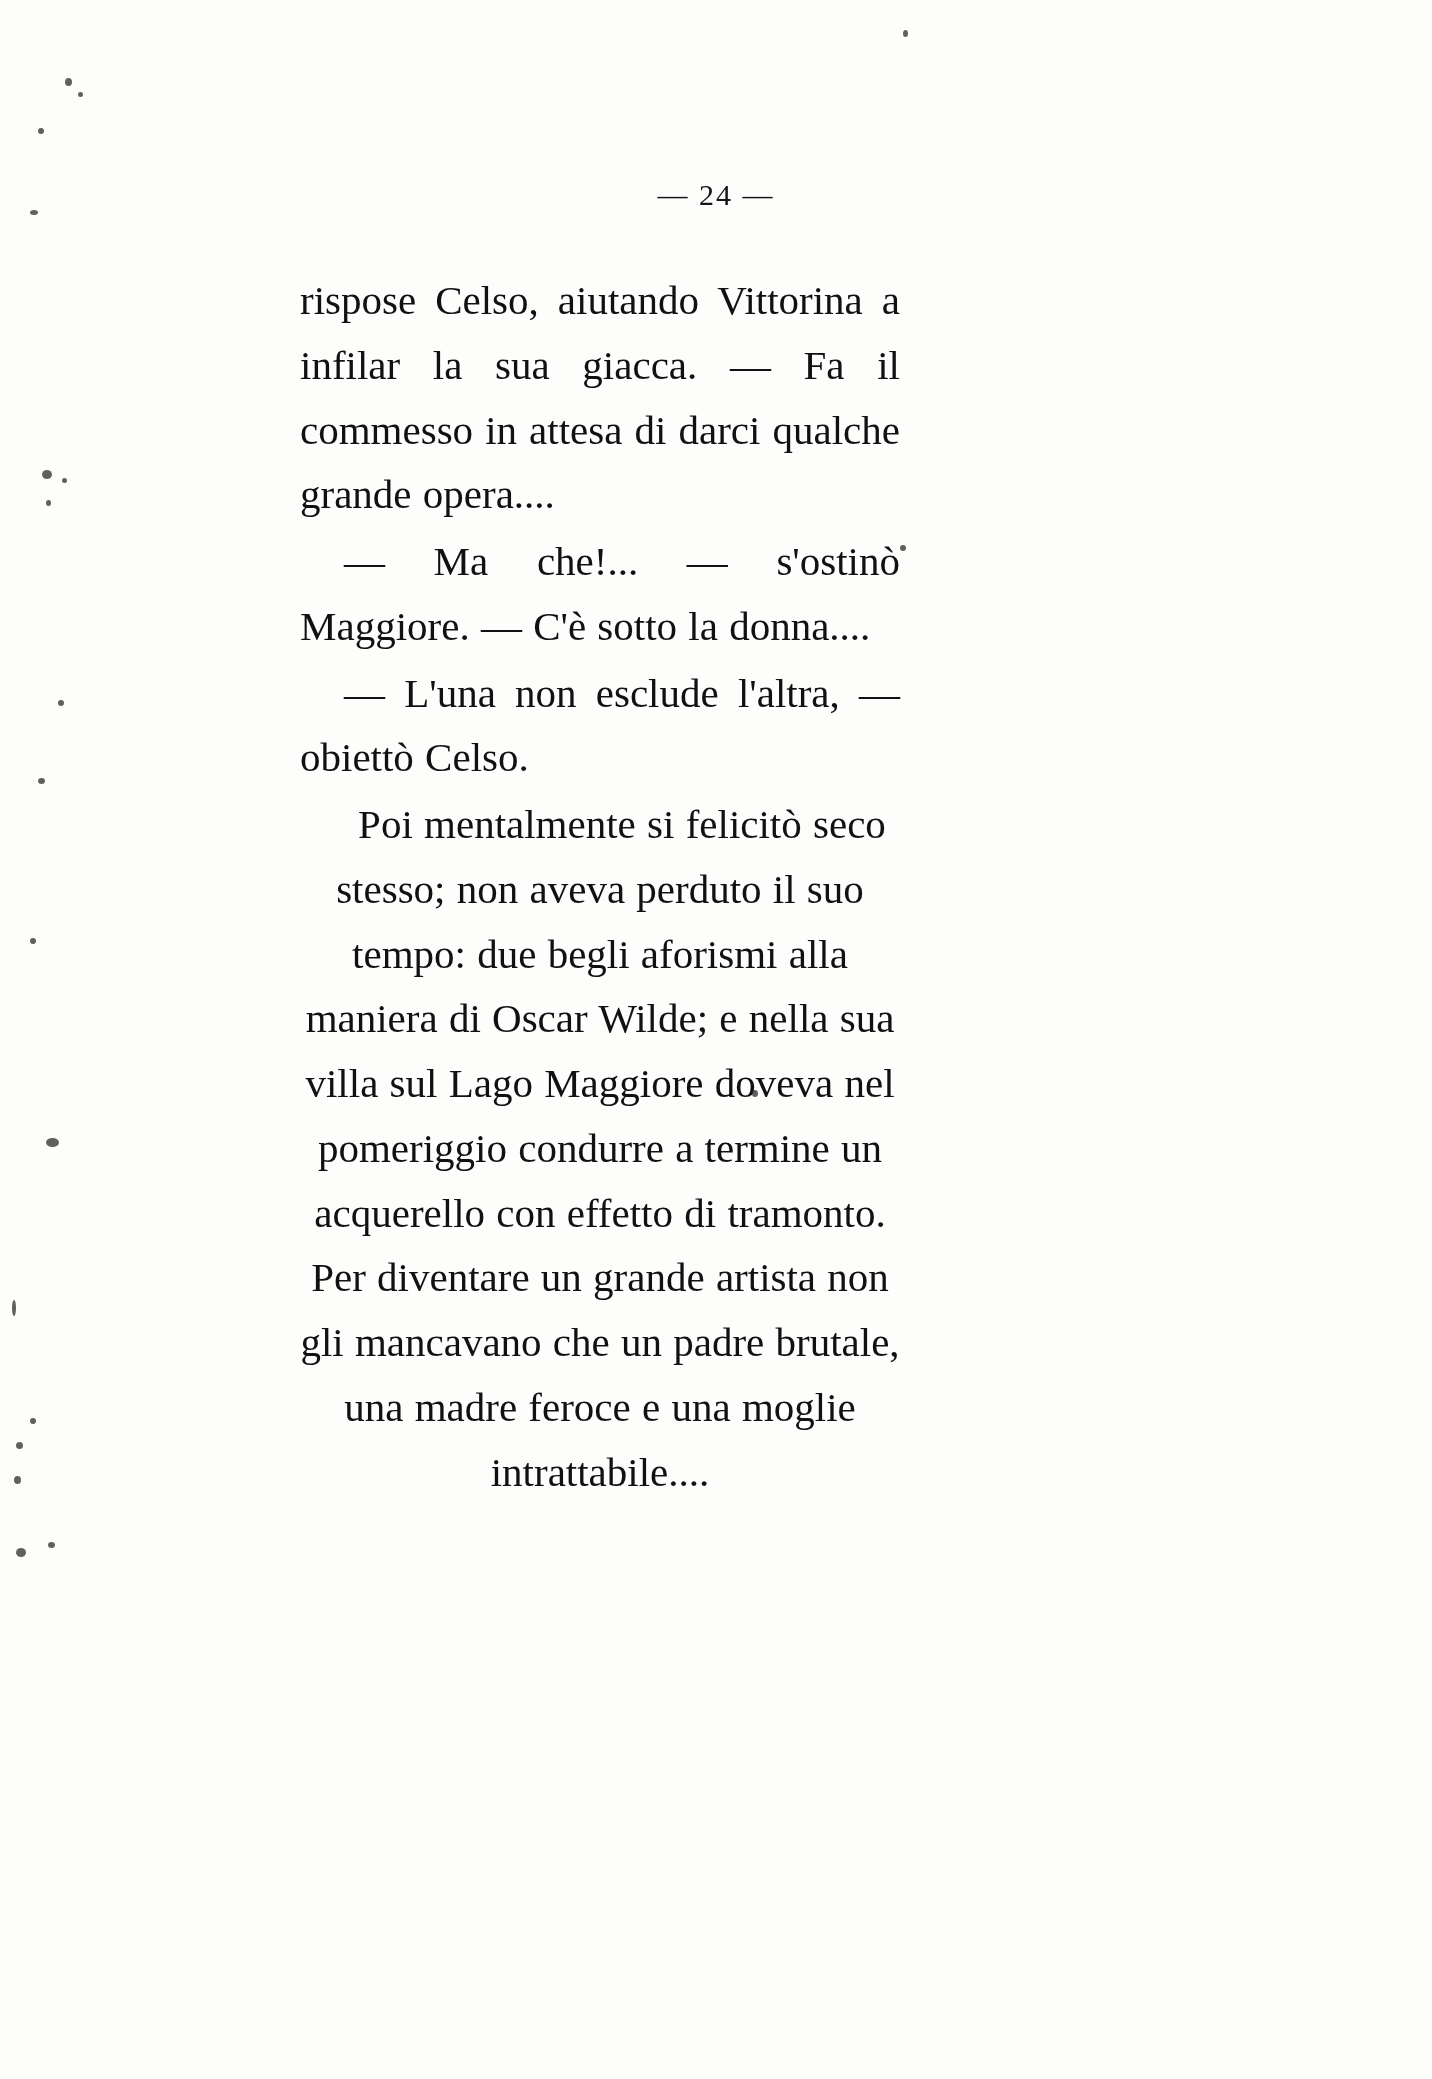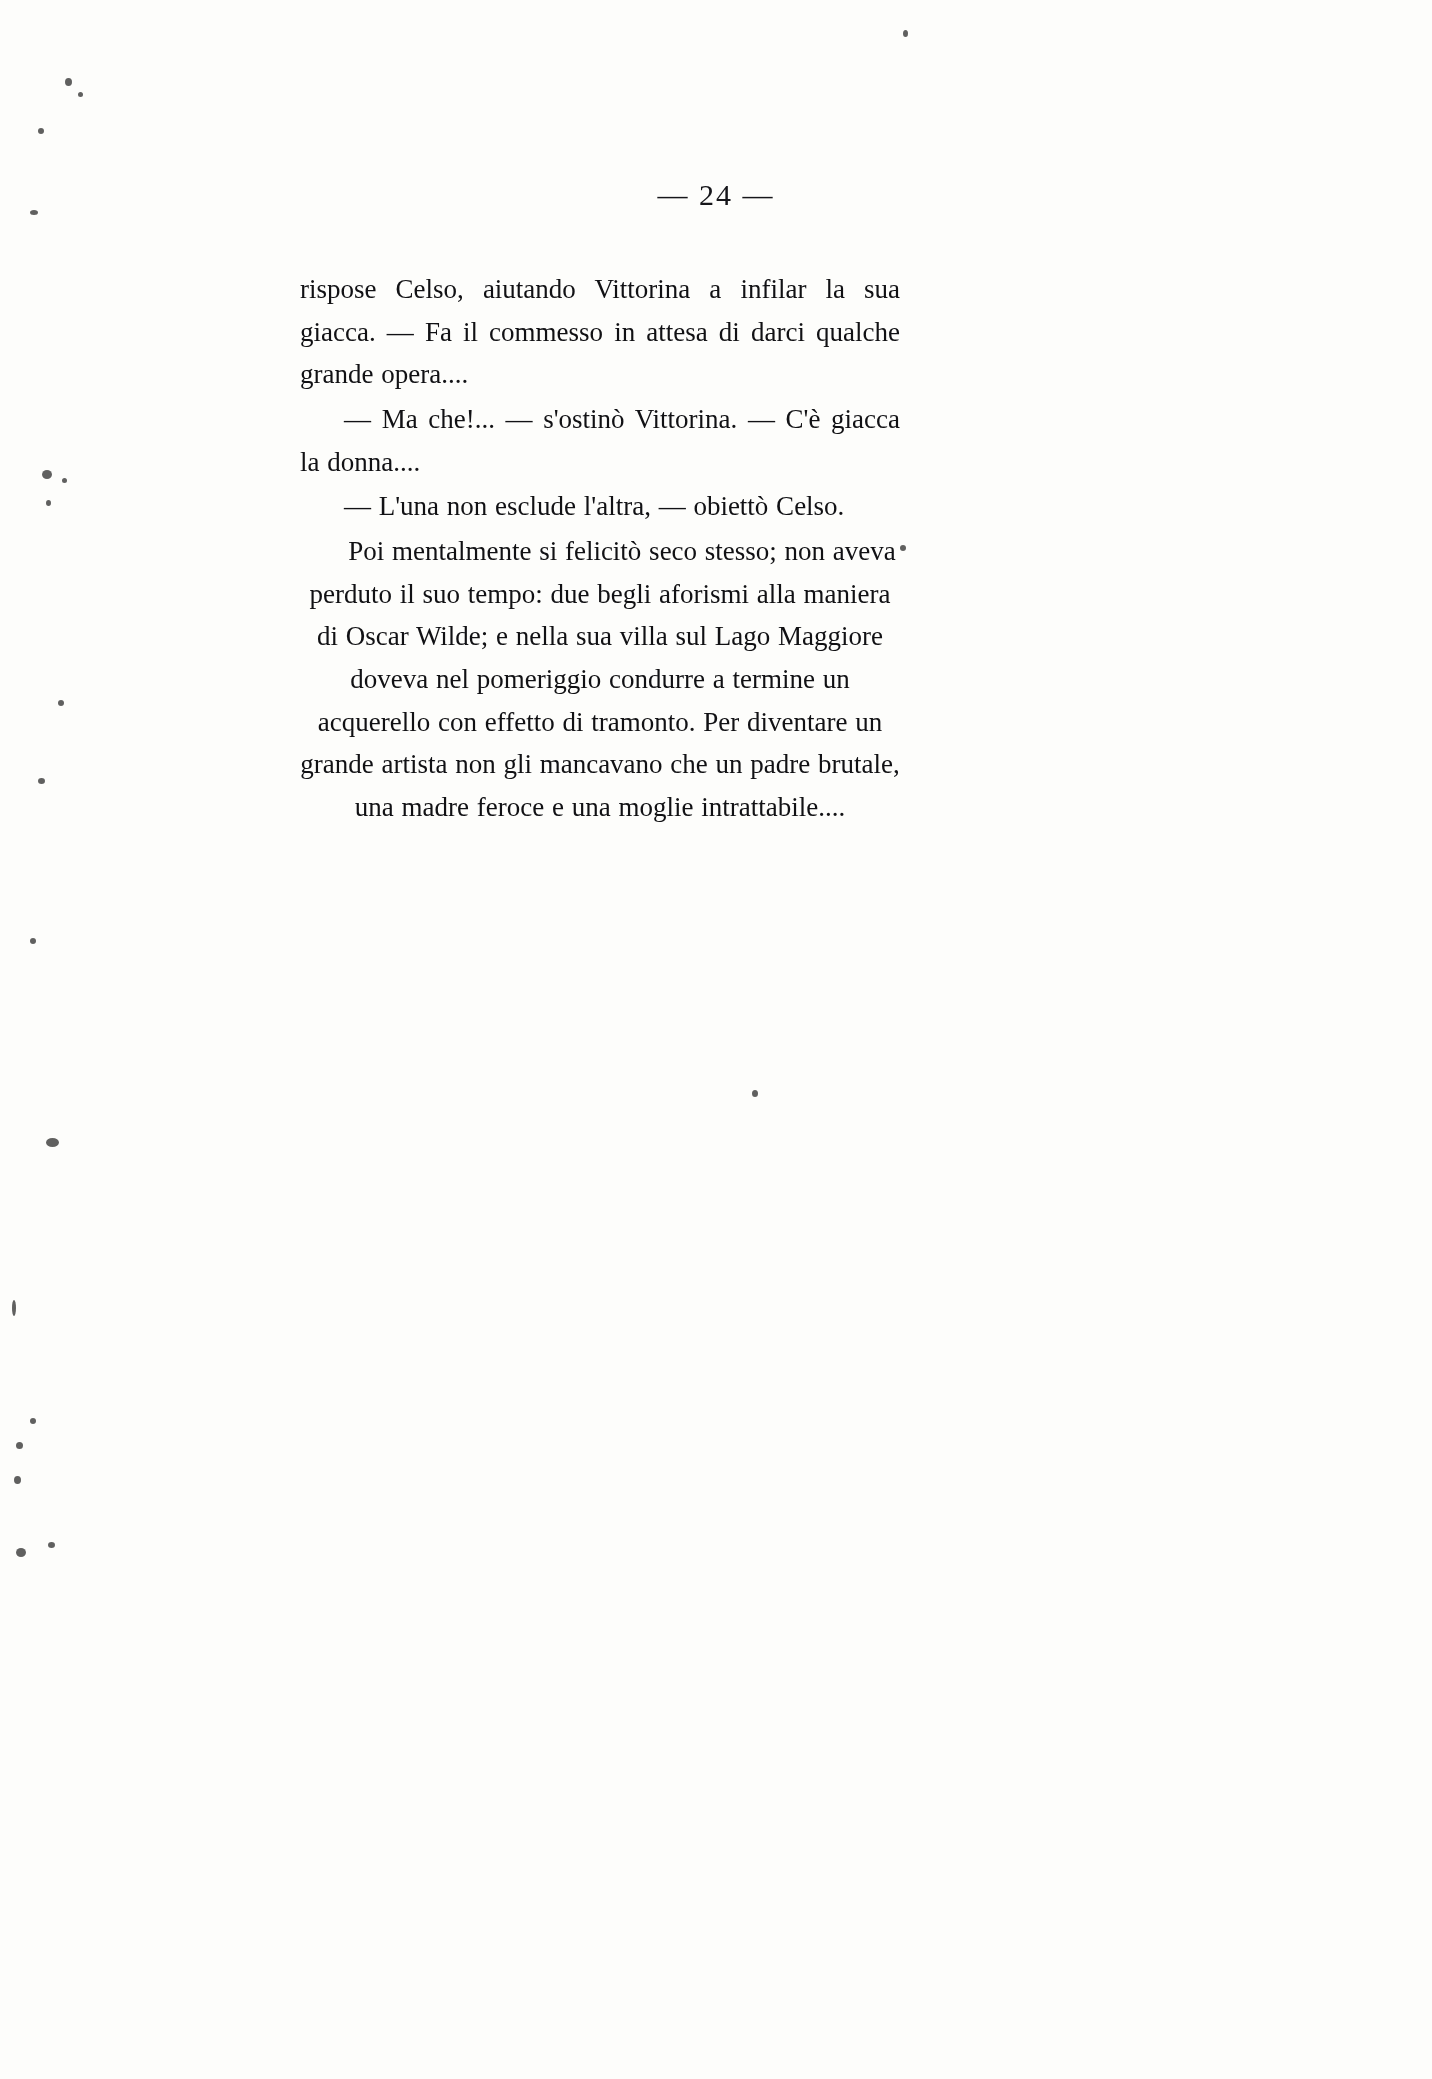--- a/index.html
+++ b/index.html
@@ -40,21 +40,21 @@
     color: #16161a;
     font-family: "Liberation Serif", serif;
   }
 
   .body-text {
     position: absolute;
     top: 268px;
     left: 300px;
     width: 600px;
     color: #111114;
-    font-size: 27px;
+    font-size: 41px;
     line-height: 1.58;
   }
 
   .para {
     margin: 0 0 2px 0;
     text-align: justify;
     text-justify: inter-word;
     word-spacing: 1px;
   }
   .para.indent {
@@ -72,21 +72,21 @@
 </style>
 </head>
 <body>
 
 <div class="page">
 
   <div class="page-number">— 24 —</div>
 
   <div class="body-text">
     <p class="para">rispose Celso, aiutando Vittorina a infilar la sua giacca. — Fa il commesso in attesa di darci qualche grande opera....</p>
-    <p class="para indent">— Ma che!... — s'ostinò Vittorina. — C'è giacca la donna....</p>
+    <p class="para indent">— Ma che!... — s'ostinò Maggiore. — C'è sotto la donna....</p>
     <p class="para indent">— L'una non esclude l'altra, — obiettò Celso.</p>
     <p class="para indent last">Poi mentalmente si felicitò seco stesso; non aveva perduto il suo tempo: due begli aforismi alla maniera di Oscar Wilde; e nella sua villa sul Lago Maggiore doveva nel pomeriggio condurre a termine un acquerello con effetto di tramonto. Per diventare un grande artista non gli mancavano che un padre brutale, una madre feroce e una moglie intrattabile....</p>
   </div>
 
   <div id="speckles">
       <div class="speck" style="left: 903px; top: 30px; width: 5px; height: 7px;"></div>
       <div class="speck" style="left: 65px; top: 78px; width: 7px; height: 8px;"></div>
       <div class="speck" style="left: 78px; top: 92px; width: 5px; height: 5px;"></div>
       <div class="speck" style="left: 38px; top: 128px; width: 6px; height: 6px;"></div>
       <div class="speck" style="left: 30px; top: 210px; width: 8px; height: 5px;"></div>

